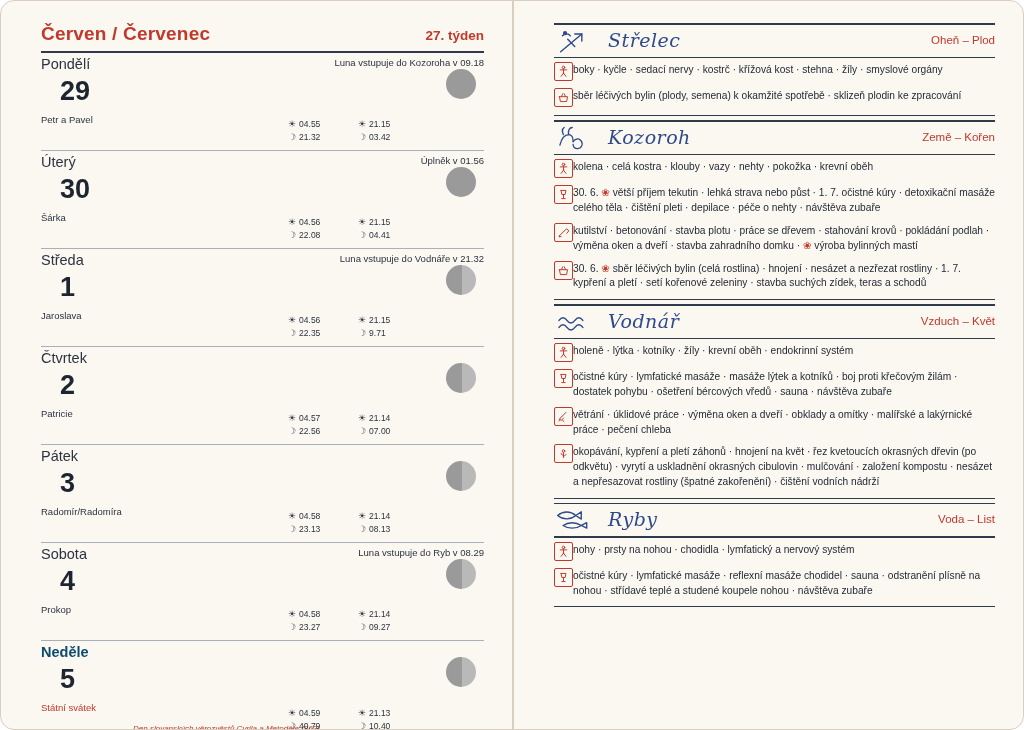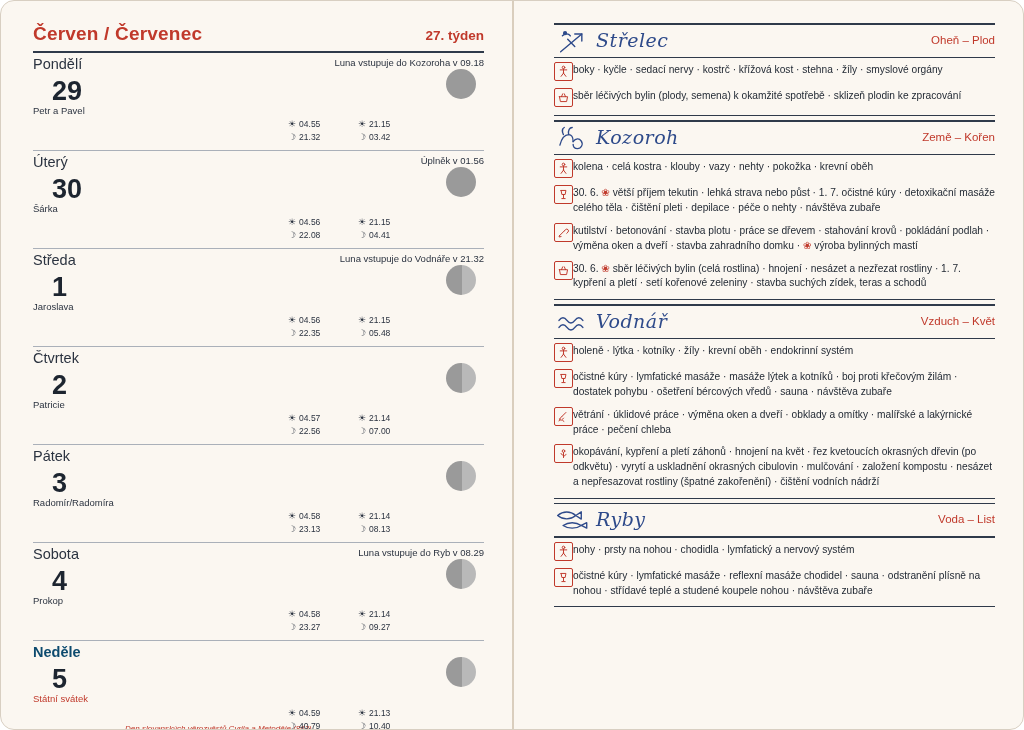--- a/index.html
+++ b/index.html
@@ -18,21 +18,21 @@
     border:1px solid #d8cfc2;
     overflow:hidden;
   }
   .spine {
     position:absolute;
     left:511px; top:0; width:2px; height:730px;
     background:linear-gradient(to right,#e6ddd0,#cdbfab,#e6ddd0);
   }
   .left-page {
     position:absolute; left:0; top:0; width:511px; height:730px;
-    padding:22px 28px 10px 32px;
+    padding:22px 28px 10px 40px;
   }
   .right-page {
     position:absolute; left:513px; top:0; width:511px; height:730px;
     padding:22px 30px 10px 40px;
   }
 
   
   .lhead { display:flex; align-items:baseline; justify-content:space-between; }
   .lhead .month {
     color:#c0392b; font-size:19px; font-weight:bold; letter-spacing:.2px;
@@ -55,21 +55,21 @@
   .day.holiday .dname { color:#0c4a6e; font-weight:bold; }
   .day .note {
     position:absolute; right:0; top:4px;
     font-size:9.5px; color:#2b3340;
   }
   .day .num {
     font-size:27px; font-weight:bold; color:#1d2530;
     line-height:1; margin-top:6px; margin-left:19px;
   }
   .day .saint {
-    font-size:9.5px; color:#2b3340; 
+    font-size:9.5px; color:#2b3340; margin-top:9px;
   }
   .day.holiday .saint { color:#c0392b; }
   .day .statetext {
     position:absolute; left:92px; bottom:6px;
     font-size:8px; color:#c0392b; font-style:italic;
   }
   .times {
     position:absolute; right:66px; bottom:6px;
     font-size:8.5px; color:#2b3340; line-height:1.45;
     text-align:left; width:130px;
@@ -85,21 +85,21 @@
   .moon.waning {
     background:linear-gradient(to right,#9a9a9a 52%, #b9b9b9 52%);
   }
 
   
   .sign-block { margin-bottom:4px; }
   .sign-head {
     display:flex; align-items:center; justify-content:space-between;
     padding:2px 0 4px 0;
   }
-  .sign-head-left { display:flex; align-items:center; gap:12px; }
+  .sign-head-left { display:flex; align-items:center; gap:24px; }
   .sign-name {
     color:#2e4a8a; font-size:19px; font-style:italic;
     font-family:"DejaVu Serif", serif; letter-spacing:.5px;
   }
   .sign-elem { color:#c0392b; font-size:11.5px; }
   .sign-rule { height:1.6px; background:#2f3a4a; }
   .sign-rule.bottom { height:1px; background:#2f3a4a; margin-top:5px; }
 
   .entry {
     display:flex; align-items:flex-start;
@@ -208,21 +208,21 @@
                 <span>21.15</span>
               </div>
       </div>
       <div class="row">
         <div class="cell">
                 <span class="sym">☽</span>
                 <span>22.35</span>
               </div>
         <div class="cell">
                 <span class="sym">☽</span>
-                <span>05.48</span>
+                <span>9.71</span>
               </div>
       </div>
     </div>
     <div class="moon waning"></div>
   </div>
         <div class="day">
     <div class="dname">Čtvrtek</div>
     <div class="note"></div>
     <div class="num">2</div>
     <div class="saint">Patricie</div>

